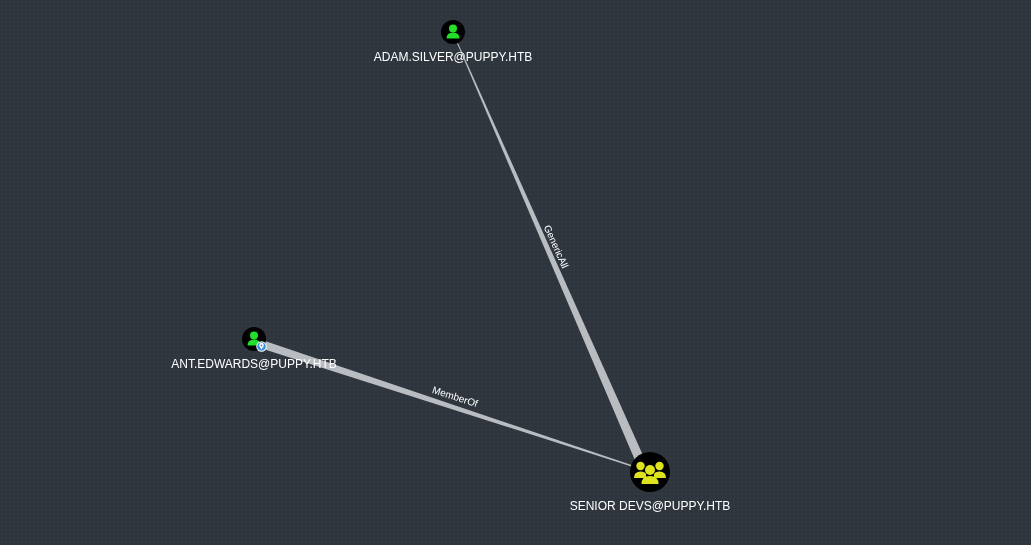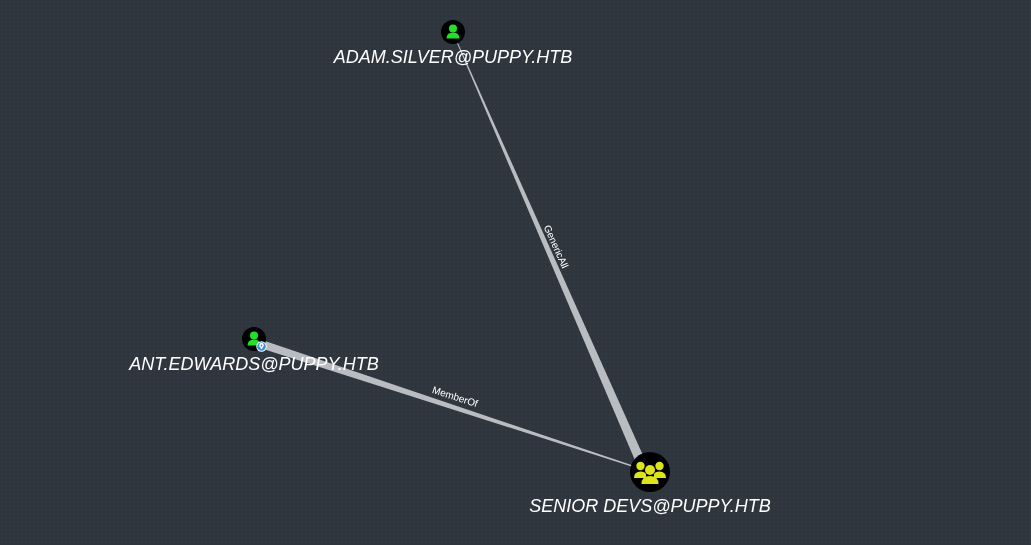--- a/index.html
+++ b/index.html
@@ -22,26 +22,25 @@
     svg.graph {
       position: absolute;
       left: 0;
       top: 0;
       width: 1031px;
       height: 545px;
     }
     .node-label {
       position: absolute;
       color: #ffffff;
-      font-size: 18px;
+      font-size: 12px;
       white-space: nowrap;
       transform: translateX(-50%);
       line-height: 16px;
       letter-spacing: 0;
-      font-style: italic;
     }
     .edge-label {
       fill: #ffffff;
       font-size: 10px;
       font-family: "Liberation Sans", sans-serif;
     }
   </style>
 </head>
 <body>
 

